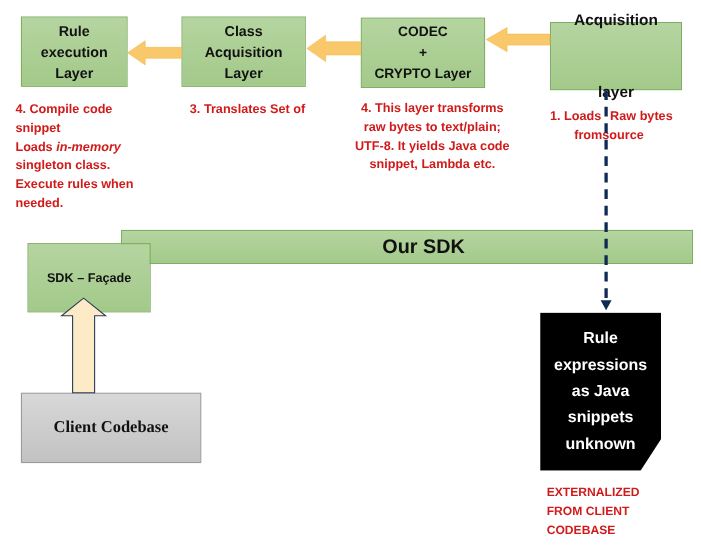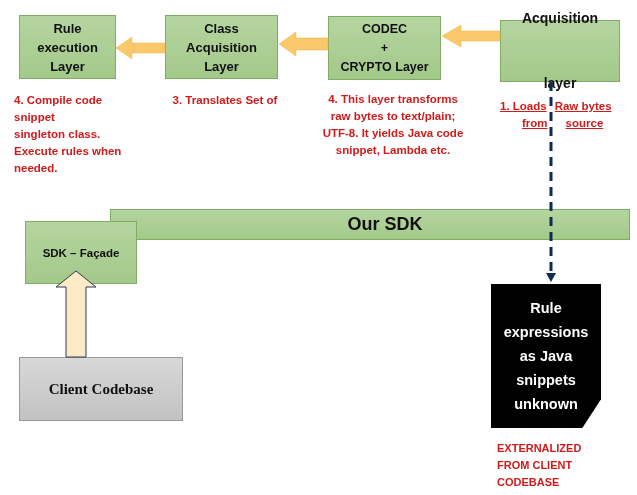--- a/index.html
+++ b/index.html
@@ -37,42 +37,43 @@
 </div>
 
 <div class="box green" style="left:500px; top:20px; width:120px; height:62px; font-size:14px; line-height:21px;gap:44px;">
   <span class="line">Acquisition</span>
   <span class="line">layer</span>
 </div>
 
 <div class="note" style="left:14px; top:92px;">
   <span class="line">4. Compile code</span>
   <span class="line">snippet</span>
+  <span class="line"><span>Loads </span><i>in-memory</i></span>
   <span class="line">singleton class.</span>
   <span class="line">Execute rules when</span>
   <span class="line">needed.</span>
 </div>
 
 <div class="note" style="left:155px; top:92px; width:140px; text-align:center;">
   <span class="line">3. Translates Set of</span>
 </div>
 
 <div class="note" style="left:318px; top:91px; width:150px; text-align:center;">
   <span class="line">4. This layer transforms</span>
   <span class="line">raw bytes to text/plain;</span>
   <span class="line">UTF-8. It yields Java code</span>
   <span class="line">snippet, Lambda etc.</span>
 </div>
 
-<div class="note" style="left:500px; top:98px; width:120px;text-decoration:underline;">
+<div class="note" style="left:500px; top:98px; width:120px;">
   <span class="line" style="white-space:nowrap;">
     <span style="margin-right:8px;">1. Loads</span><span>Raw bytes</span>
   </span>
   <span class="line" style="padding-left:22px; white-space:nowrap;">
-    <span style="margin-right:18px;">from</span><span>source</span>
+    <span style="margin-right:0;">from</span><span>source</span>
   </span>
 </div>
 
 <div class="box green" style="left:110px; top:209px; width:520px; height:31px; font-size:18px; padding-left:30px;">
   <span>Our SDK</span>
 </div>
 
 <div class="box green" style="left:25px; top:221px; width:112px; height:63px; font-size:11.5px;">
   <span>SDK – Façade</span>
 </div>

